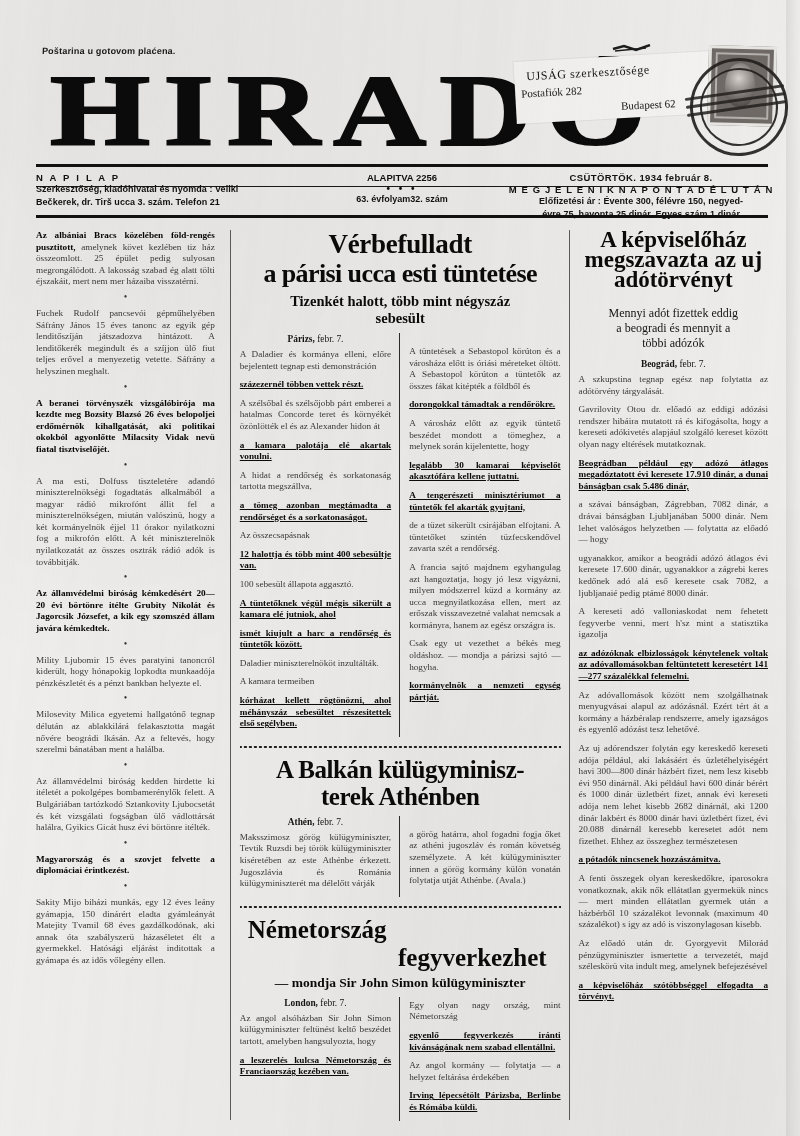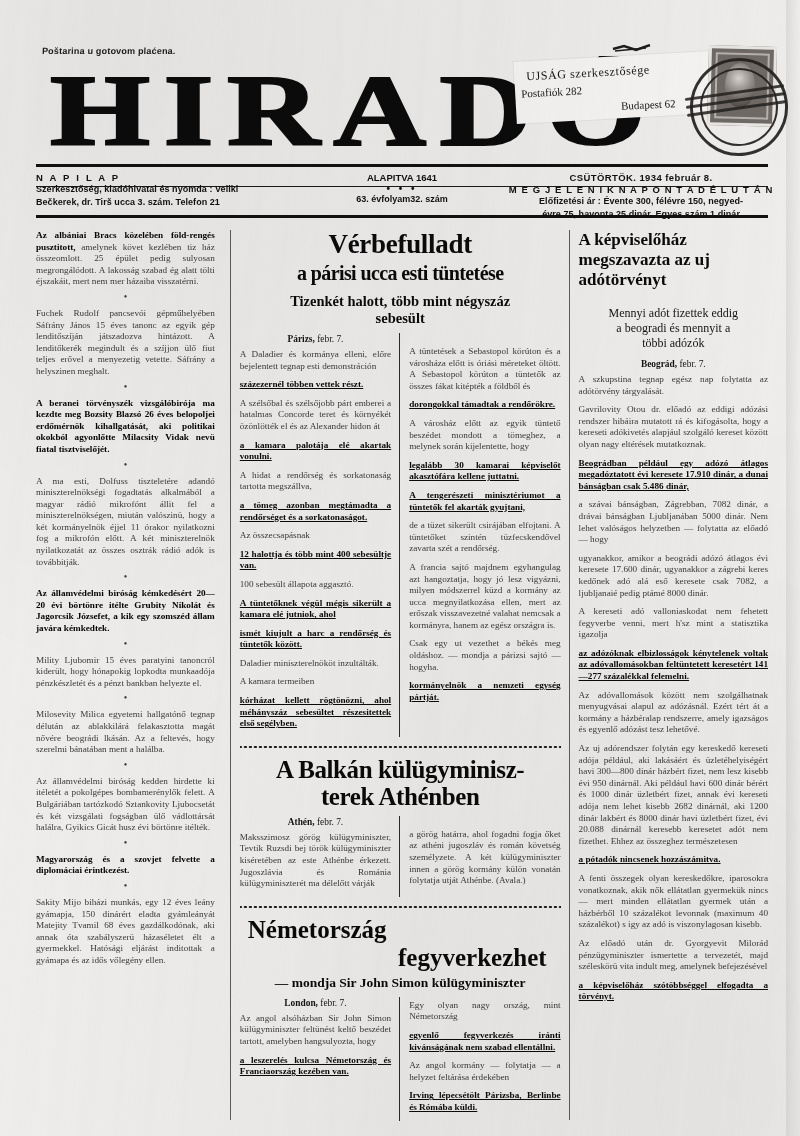--- a/index.html
+++ b/index.html
@@ -110,28 +110,28 @@
   .bodytext b{color:#050505;}
   .brief{margin-bottom:4px;}
   .sep{text-align:center;font-size:10px;line-height:10px;margin:3px 0 6px;color:#333;}
   .dateline{text-align:center;font-size:9.4px;margin:1px 0 5px;}
   .dateline b{font-weight:bold;}
   .strong-para{font-weight:bold;color:#0a0a0a;text-decoration:underline;}
 
   
   .hl{text-align:center;color:#0a0a0a;font-family:"Liberation Serif","DejaVu Serif",serif;}
   .hl-1{font-size:27px;line-height:29px;font-weight:bold;letter-spacing:-.3px;}
-  .hl-1b{font-size:20px;line-height:29px;font-weight:bold;letter-spacing:-.6px;}
+  .hl-1b{font-size:26px;line-height:29px;font-weight:bold;letter-spacing:-.6px;}
   .hl-sub{font-size:14.5px;line-height:17px;font-weight:bold;margin-top:5px;}
   .hl-2{font-size:25px;line-height:27px;font-weight:bold;letter-spacing:-.4px;}
   .hl-3{font-size:25px;line-height:28px;font-weight:bold;}
   .hl-3 .l2{display:block;text-align:right;padding-right:14px;}
   .hl-3 .l1{display:block;text-align:left;padding-left:8px;}
   .hl-kicker{font-size:13.5px;line-height:16px;font-weight:bold;margin-top:3px;}
-  .rh{font-size:17px;line-height:20px;font-weight:bold;color:#0a0a0a;}
+  .rh{font-size:23px;line-height:20px;font-weight:bold;text-align:center;color:#0a0a0a;}
   .rh-sub{font-size:12px;line-height:15px;font-weight:normal;text-align:center;margin-top:16px;}
 
   .dotrule{
     height:6px;margin:7px 0 6px;
     background-image:radial-gradient(circle, #1a1a1a 1.1px, transparent 1.3px);
     background-size:5px 6px;background-repeat:repeat-x;background-position:center;
   }
 
   .two-col{display:flex;}
   .two-col .c{width:50%;}
@@ -182,21 +182,21 @@
     <div class="rule-thick" style="top:215px;"></div>
 
     <div class="infobar">
       <div class="ib-row">
         <div class="ib-c1">
           <div class="ib-cap">N A P I L A P</div>
           <div class="ib-sub">Szerkesztőség, kiadóhivatal és nyomda : Veliki</div>
           <div class="ib-sub">Bečkerek, dr. Tirš ucca 3. szám. Telefon 21</div>
         </div>
         <div class="ib-c2">
-          <div class="ib-mid">ALAPITVA 1641</div>
+          <div class="ib-mid">ALAPITVA 2256</div>
           <div class="ib-dots">• • •</div>
           <div class="ib-flex">
             <span>63. évfolyam</span>
             <span>32. szám</span>
           </div>
         </div>
         <div class="ib-c3">
           <div class="ib-cap" style="letter-spacing:.4px;">CSÜTÖRTÖK. 1934 február 8.</div>
           <div class="ib-cap" style="letter-spacing:1.1px;margin-top:1px;">M E G J E L E N I K   N A P O N T A   D É L U T Á N</div>
           <div class="ib-sub">Előfizetési ár : Évente 300, félévre 150, negyed-</div>

